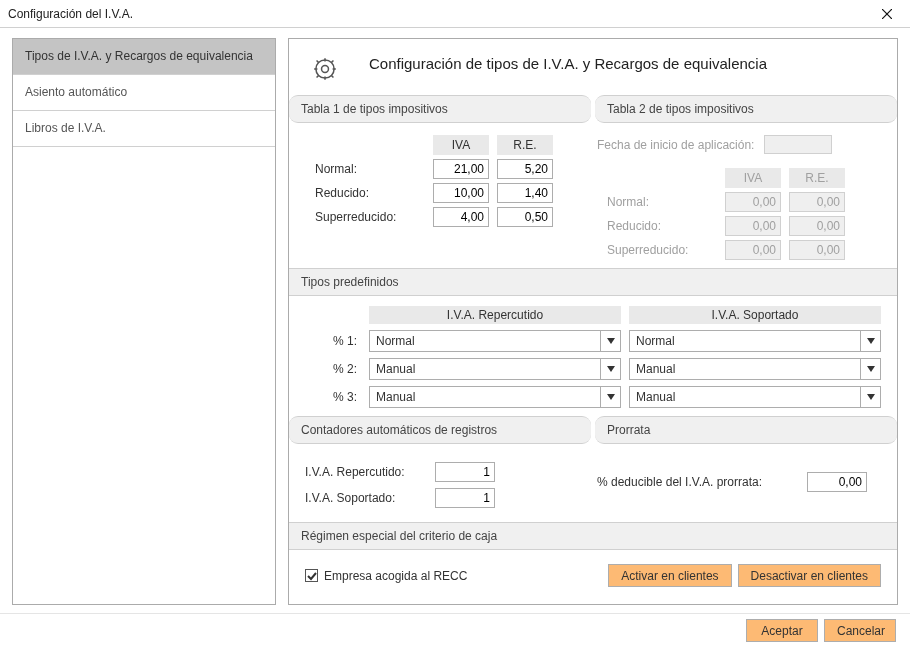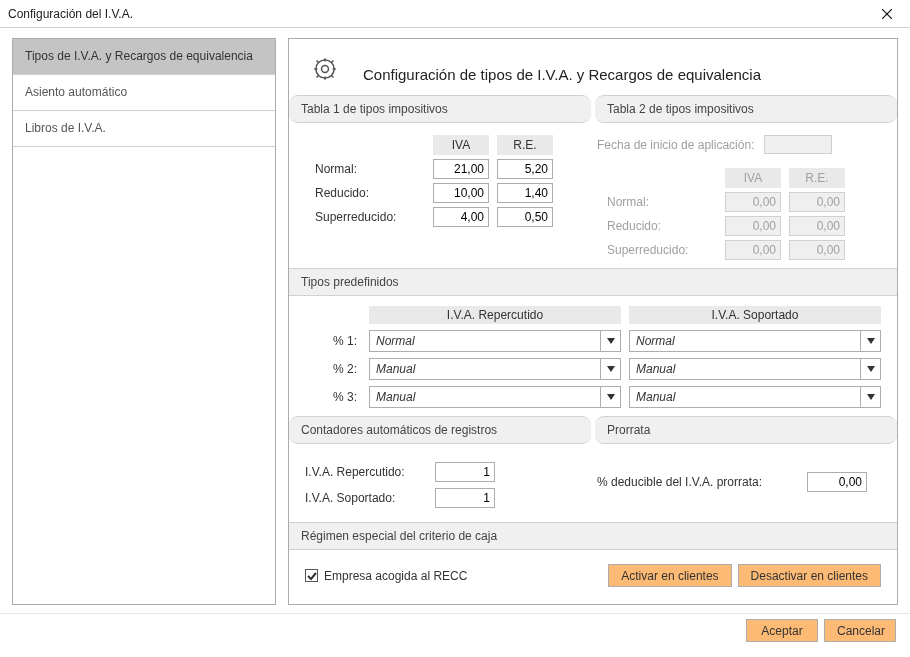--- a/index.html
+++ b/index.html
@@ -71,21 +71,21 @@
 
   .panel{
     flex:1;
     border:1px solid var(--panel-border);
     background:#ffffff;
     position:relative;
     padding:0;
     overflow:hidden;
   }
   .panel-header{
-    display:flex;align-items:flex-end;gap:24px;
+    display:flex;align-items:flex-start;gap:30px;
     padding:16px 18px 12px 22px;
   }
   .panel-header .gear{
     width:28px;height:28px;
     display:flex;align-items:center;justify-content:center;
   }
   .panel-header h1{
     font-size:15px;font-weight:400;margin:0;color:#222;
   }
 
@@ -172,21 +172,20 @@
   }
   .predef-grid .rowlbl{font-size:12px;text-align:right;color:#333;padding-right:4px;}
   .combo{
     position:relative;
     height:22px;
     border:1px solid var(--border);
     background:#fff;
     display:flex;align-items:center;
     padding:0 22px 0 6px;
     font-size:12px;
-    font-style:italic;
   }
   .combo .arrow{
     position:absolute;right:0;top:0;bottom:0;width:20px;
     border-left:1px solid var(--border);
     display:flex;align-items:center;justify-content:center;
   }
   .combo .arrow svg{width:8px;height:6px;fill:#333;}
 
   
   .twocol-body{

